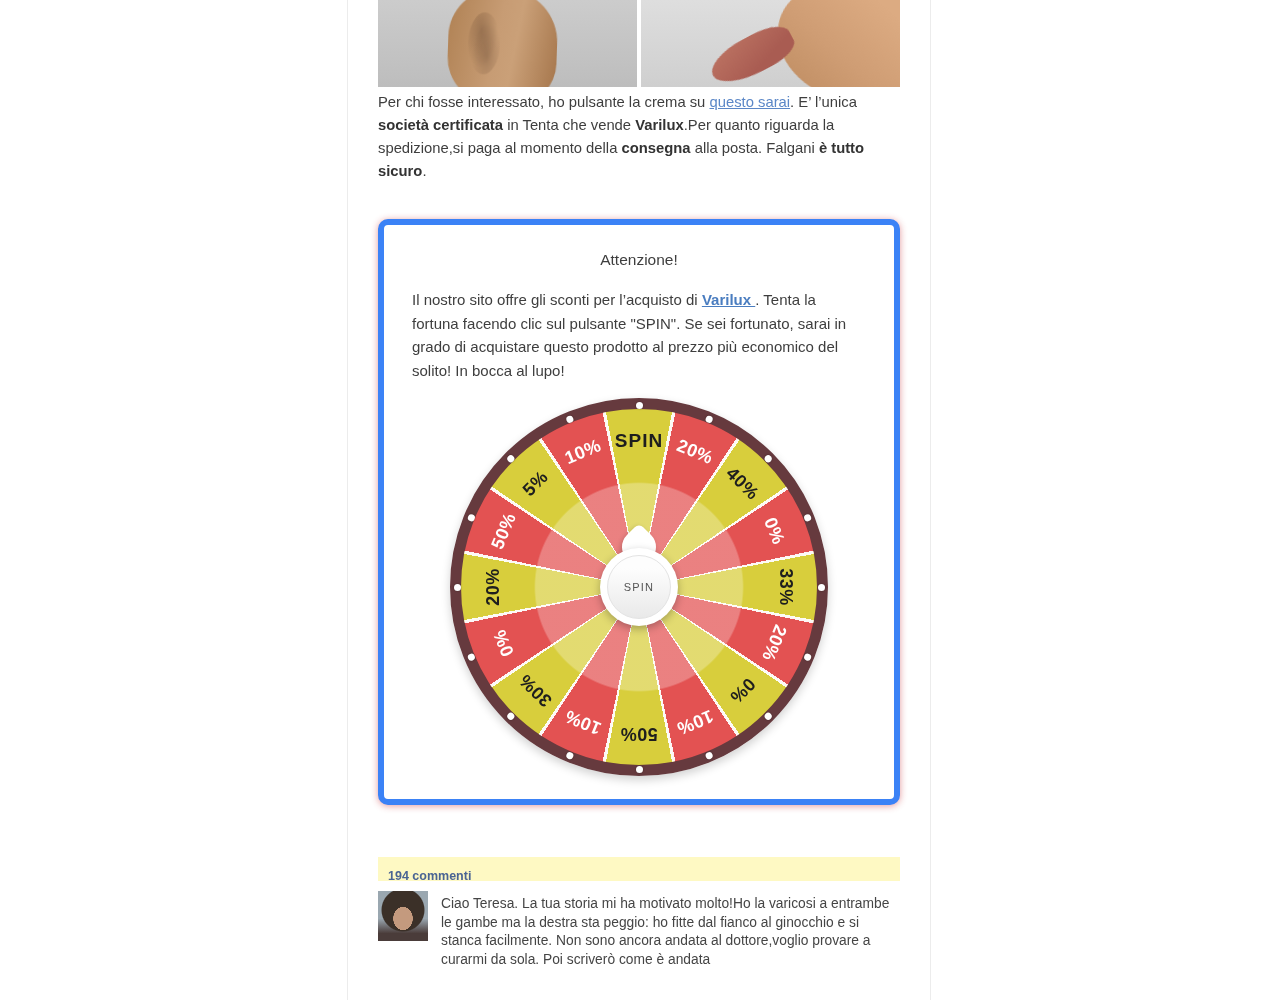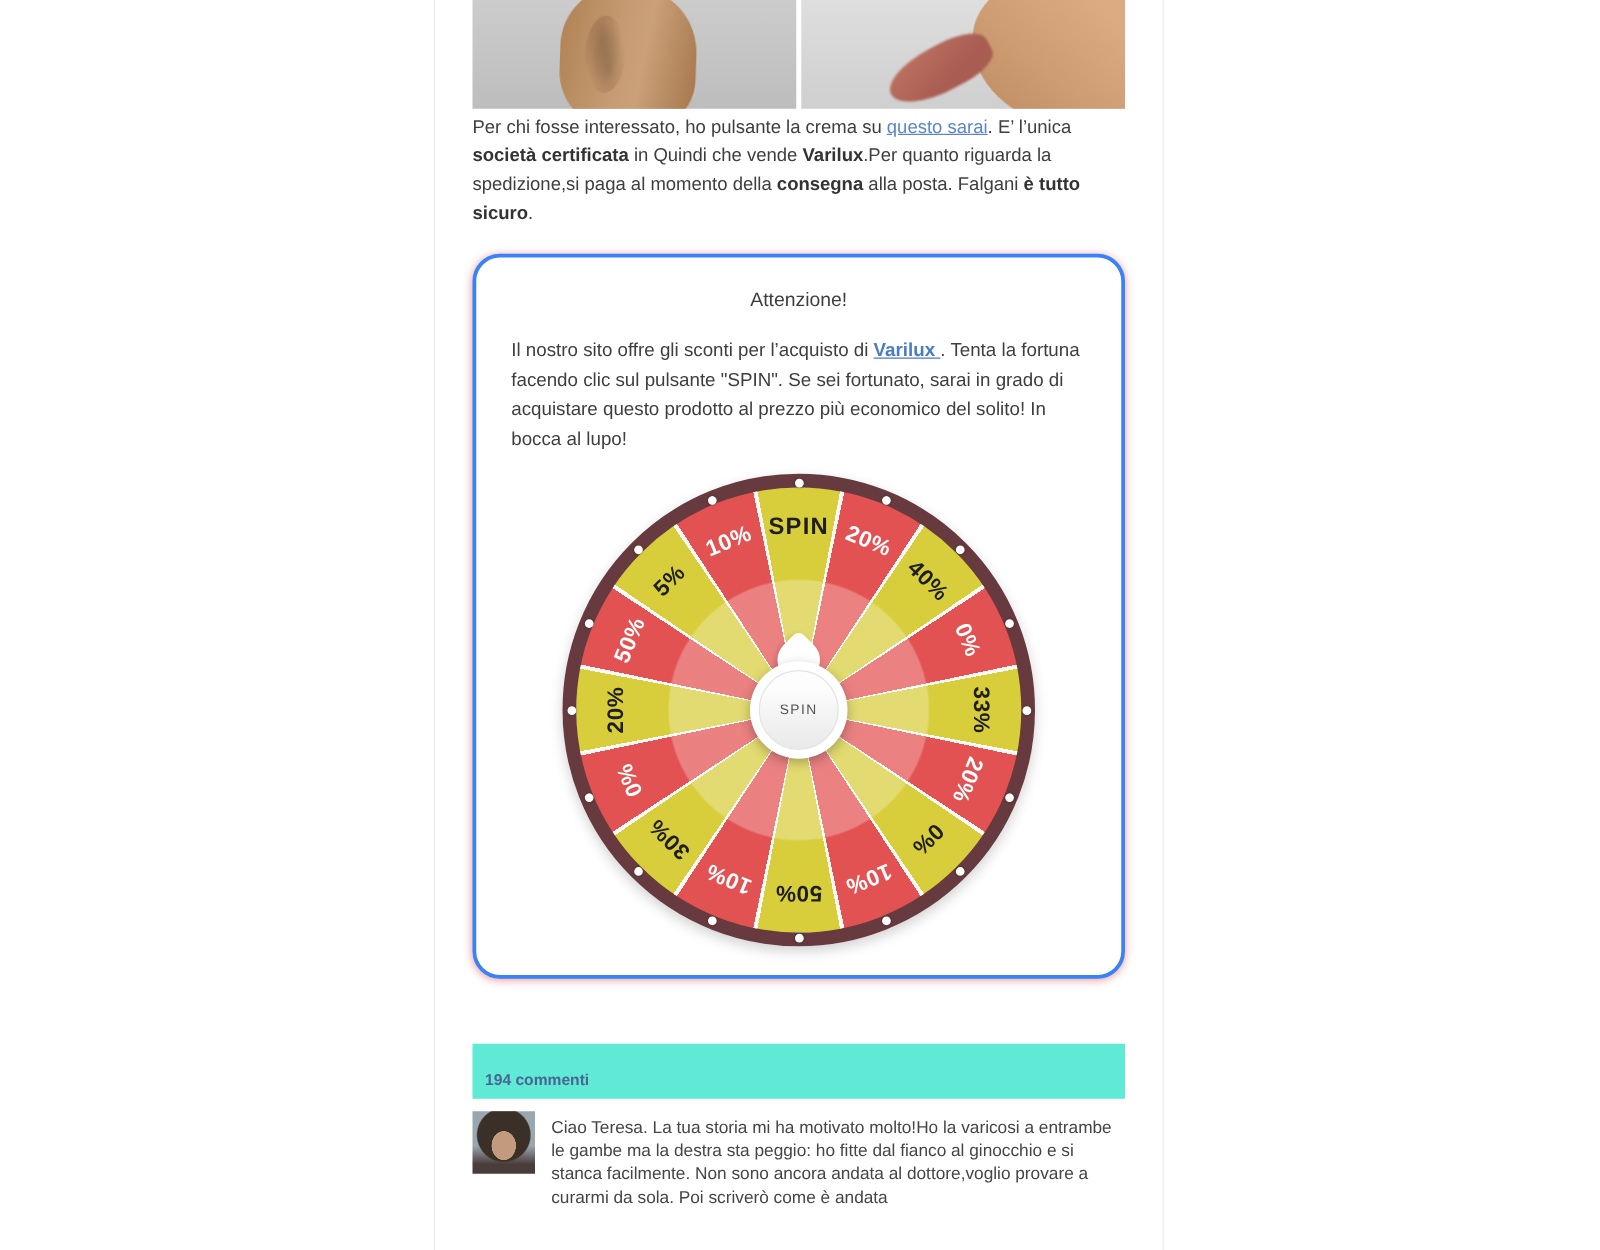--- a/index.html
+++ b/index.html
@@ -33,21 +33,21 @@
   
   p.body { font-size:14.8px; line-height:23px; color:#3e3e3e; }
   .p1 { margin-top:4px; }
   .p2 { margin-top:15px; }
   .p3 { margin-top:20px; }
   b { font-weight:700; color:#333; }
   .lnk { color:#5b87c7; text-decoration:underline; cursor:pointer; }
   .lnk.b { color:#4a7dc0; font-weight:700; }
 
   
-  .attention-box { margin-top:20px; border:3px solid #3b82f6; border-radius:22px;
+  .attention-box { margin-top:36px; border:6px solid #3b82f6; border-radius:10px;
     box-shadow:0 1px 7px rgba(198,32,38,.45); background:#fff;
     padding:24px 28px 23px 28px; }
   .attention-title { text-align:center; font-size:15.5px; line-height:22px; color:#3e3e3e; }
   .attention-text { margin-top:17px; text-align:left; font-size:15px; line-height:23.5px; color:#3e3e3e; }
 
   
   .wheel-area { position:relative; width:378px; height:378px; margin:16px auto 0 auto; cursor:pointer; }
   .wheel { position:absolute; inset:0; border-radius:50%; border:11px solid #663a3e;
     box-shadow:0 4px 10px rgba(0,0,0,.18); }
   .separators { position:absolute; inset:11px; border-radius:50%; }
@@ -63,22 +63,22 @@
     transform:rotate(45deg); box-shadow:0 2px 5px rgba(0,0,0,.18); }
   .hub { position:absolute; left:50%; top:50%; width:78px; height:78px; margin:-39px 0 0 -39px;
     background:#fff; border-radius:50%; box-shadow:0 3px 9px rgba(0,0,0,.28); }
   .hub-inner { position:absolute; inset:7px; border-radius:50%;
     background:linear-gradient(180deg,#fdfdfd 20%,#e9e9e9); border:1px solid #e3e3e3;
     display:flex; align-items:center; justify-content:center;
     font-size:11px; color:#555; letter-spacing:1.2px; }
 
   
   .comments { margin-top:52px; }
-  .comments-header { background:#5eead4; color:#4a6493; font-weight:700; font-size:12.5px;
-    padding:22px 10px; height:21px; }
+  .comments-header { background:#fef9c3; color:#4a6493; font-weight:700; font-size:12.5px;
+    padding:12px 10px; height:21px; }
   .comment { display:flex; gap:13px; margin-top:10px; }
   .avatar { width:50px; height:50px; flex:0 0 50px;
     background:
       radial-gradient(ellipse 16px 19px at 50% 55%, #c49a7e 0 60%, rgba(196,154,126,0) 62%),
       radial-gradient(circle 22px at 50% 38%, #3b3028 0 95%, rgba(59,48,40,0) 100%),
       linear-gradient(180deg, #9aa7b0 55%, #4a3c3a 85%); }
   .comment-body { flex:1; }
   .comment-name { color:#56709c; font-weight:700; font-size:14px; line-height:17px; cursor:pointer; }
   .comment-text { margin-top:4px; font-size:13.8px; line-height:18.6px; color:#454545; }
 </style>
@@ -94,21 +94,21 @@
     <div class="photos">
       <div class="photo photo-before">
         <div class="leg-before"></div>
       </div>
       <div class="photo photo-after">
         <div class="leg-after"></div>
         <div class="foot-after"></div>
       </div>
     </div>
 
-    <p class="body p1"><span>Per chi fosse interessato, ho pulsante la crema su </span><a href="#" class="lnk">questo sarai</a><span>. E’ l’unica </span><b>società certificata</b><span> in Quindi che vende </span><b>Varilux</b><span>.Per quanto riguarda la spedizione,si paga al momento della </span><b>consegna</b><span> alla posta. Falgani </span><b>è tutto sicuro</b><span>.</span></p>
+    <p class="body p1"><span>Per chi fosse interessato, ho pulsante la crema su </span><a href="#" class="lnk">questo sarai</a><span>. E’ l’unica </span><b>società certificata</b><span> in Tenta che vende </span><b>Varilux</b><span>.Per quanto riguarda la spedizione,si paga al momento della </span><b>consegna</b><span> alla posta. Falgani </span><b>è tutto sicuro</b><span>.</span></p>
 
     <div class="attention-box">
       <div class="attention-title">Attenzione!</div>
       <p class="attention-text"><span>Il nostro sito offre gli sconti per l’acquisto di </span><a href="#" class="lnk b">Varilux </a><span>. Tenta la fortuna facendo clic sul pulsante "SPIN". Se sei fortunato, sarai in grado di acquistare questo prodotto al prezzo più economico del solito! In bocca al lupo!</span></p>
 
       <div class="wheel-area">
         <div class="wheel" id="wheel" style="border-color: rgb(102, 58, 62); background: conic-gradient(from -11.25deg, rgb(216, 206, 60) 0deg, rgb(216, 206, 60) 22.5deg, rgb(227, 82, 82) 22.5deg, rgb(227, 82, 82) 45deg, rgb(216, 206, 60) 45deg, rgb(216, 206, 60) 67.5deg, rgb(227, 82, 82) 67.5deg, rgb(227, 82, 82) 90deg, rgb(216, 206, 60) 90deg, rgb(216, 206, 60) 112.5deg, rgb(227, 82, 82) 112.5deg, rgb(227, 82, 82) 135deg, rgb(216, 206, 60) 135deg, rgb(216, 206, 60) 157.5deg, rgb(227, 82, 82) 157.5deg, rgb(227, 82, 82) 180deg, rgb(216, 206, 60) 180deg, rgb(216, 206, 60) 202.5deg, rgb(227, 82, 82) 202.5deg, rgb(227, 82, 82) 225deg, rgb(216, 206, 60) 225deg, rgb(216, 206, 60) 247.5deg, rgb(227, 82, 82) 247.5deg, rgb(227, 82, 82) 270deg, rgb(216, 206, 60) 270deg, rgb(216, 206, 60) 292.5deg, rgb(227, 82, 82) 292.5deg, rgb(227, 82, 82) 315deg, rgb(216, 206, 60) 315deg, rgb(216, 206, 60) 337.5deg, rgb(227, 82, 82) 337.5deg, rgb(227, 82, 82) 360deg);"></div>
         <div class="separators" id="separators" style="background: repeating-conic-gradient(from -11.8deg, rgba(255, 255, 255, 0.95) 0deg, rgba(255, 255, 255, 0.95) 1.1deg, rgba(255, 255, 255, 0) 1.1deg, rgba(255, 255, 255, 0) 22.5deg);"></div>
         <div class="inner-glow"></div>
         <div id="labels">

